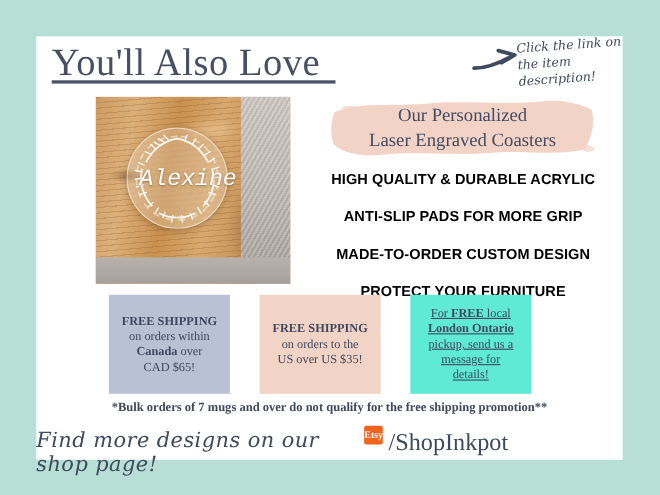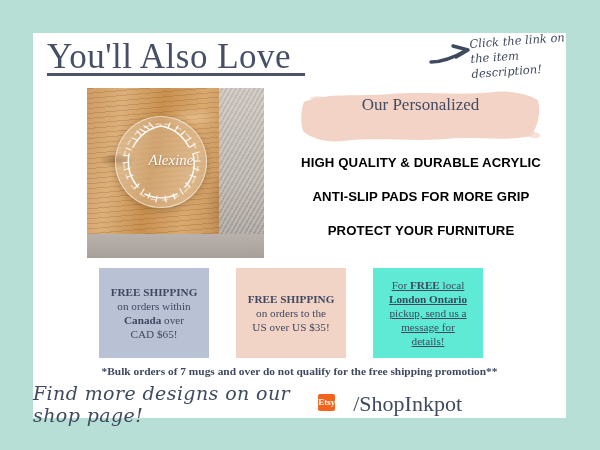--- a/index.html
+++ b/index.html
@@ -74,22 +74,22 @@
     position:absolute;left:28px;top:28px;width:92px;height:92px;
     border-radius:50%;
     background:rgba(255,255,255,.20);
     box-shadow:0 0 0 1px rgba(255,255,255,.55) inset,
                0 2px 7px rgba(60,35,10,.28);
     backdrop-filter:blur(1px);
   }
   .coaster svg{position:absolute;left:0;top:0;}
   .coaster-name{
     position:absolute;left:0;top:36px;width:112px;text-align:center;
-    font-family:Liberation Serif, serif;font-style:italic;
-    font-size:15px;color:#ffffff;
+    font-family:Liberation Mono, monospace;font-style:italic;
+    font-size:21px;color:#ffffff;
     text-shadow:0 1px 2px rgba(90,60,30,.55);
   }
 
   
   .brush{
     position:absolute;left:265px;top:53px;width:245px;height:62px;
   }
   .brush svg{display:block;}
   .headline{
     position:absolute;left:265px;top:60px;width:245px;text-align:center;
@@ -121,28 +121,28 @@
   .box .inner{padding:0 6px;}
 
   
   .disclaimer{
     position:absolute;left:0;top:332px;width:533px;text-align:center;
     font-family:"Liberation Serif",serif;font-weight:bold;
     font-size:11.4px;color:#3f4860;
   }
   .footer{
     position:absolute;left:0;top:356px;width:429px;height:30px;
-    display:flex;align-items:center;justify-content:center;
+    display:flex;align-items:flex-start;justify-content:center;
   }
   .footer-script{
     font-family:"DejaVu Serif",serif;font-style:italic;
     font-size:19px;color:#3f4a5e;letter-spacing:.4px;
   }
   .etsy-badge{
-    display:inline-block;margin:0 18px 0 9px;
+    display:inline-block;margin:0 5px 0 9px;
     width:21px;height:17px;background:#f1641e;border-radius:2px;
     color:#fff;font-family:"Liberation Serif",serif;
     font-size:9px;font-weight:bold;line-height:17px;text-align:center;
     position:relative;top:-2px;
   }
   .shop-handle{
     font-family:"Liberation Serif",serif;
     font-size:22px;color:#3f4a5e;
   }
 </style>
@@ -200,25 +200,27 @@
       <svg width="245" height="62" viewBox="0 0 245 62">
         <path d="M6 16 C30 6 60 11 92 8 C124 5 160 10 196 6 C214 4 232 9 240 14
                  C243 26 240 40 233 50 C206 56 176 50 146 53 C112 56 78 51 46 55
                  C28 57 12 52 5 45 C2 34 3 24 6 16 Z" fill="#f2d3c6"></path>
         <path d="M12 12 C18 9 26 10 30 13 C24 17 16 17 12 12 Z" fill="#f2d3c6" opacity=".7"></path>
         <path d="M228 46 C234 44 240 46 243 50 C237 54 230 52 228 46 Z" fill="#f2d3c6" opacity=".7"></path>
       </svg>
     </div>
     <div class="headline">
       <div>Our Personalized</div>
+      <div>Laser Engraved Coasters</div>
     </div>
 
     <div class="features">
       <div class="feature">HIGH QUALITY &amp; DURABLE ACRYLIC</div>
       <div class="feature">ANTI-SLIP PADS FOR MORE GRIP</div>
+      <div class="feature">MADE-TO-ORDER CUSTOM DESIGN</div>
       <div class="feature">PROTECT YOUR FURNITURE</div>
     </div>
 
     <div class="boxes">
       <div class="box b1">
         <div class="inner">
           <b>FREE SHIPPING</b><br>
           <span>on orders within</span><br>
           <b>Canada</b><span> over</span><br>
           <span>CAD $65!</span>

